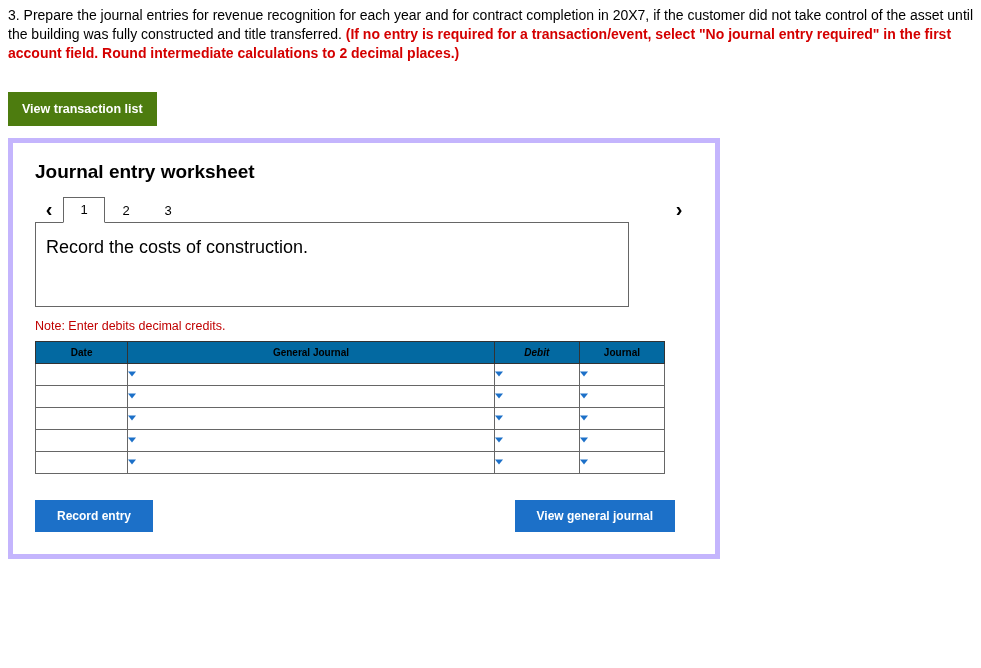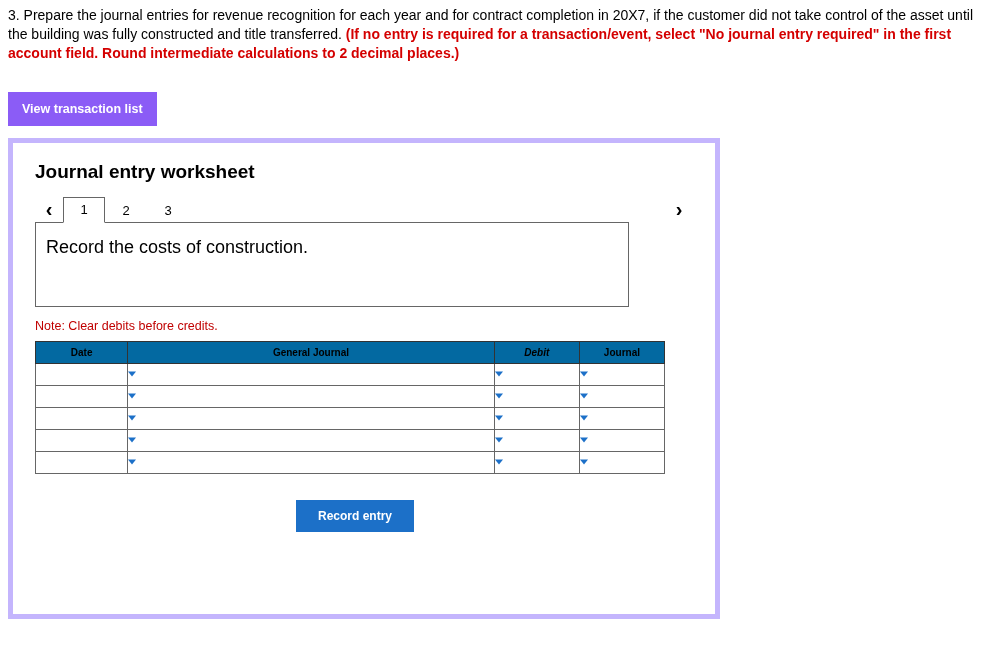--- a/index.html
+++ b/index.html
@@ -9,21 +9,21 @@
     font-family: Arial, Helvetica, sans-serif;
     font-size: 14px;
     color: #000;
     background: #fff;
     width: 981px;
   }
   .question { line-height: 1.35; margin-bottom: 29px; }
   .red-bold { color: #d40000; font-weight: bold; }
   .btn-blue {
     display: inline-block;
-    background: #8b5cf6;
+    background: #4d7c0f;
     color: #fff;
     font-weight: bold;
     font-size: 12.5px;
     padding: 10px 14px;
     border: none;
     cursor: pointer;
   }
   .worksheet-box {
     border: 5px solid #c4b5fd;
     width: 712px;
@@ -117,21 +117,20 @@
     border-left: 4px solid transparent;
     border-right: 4px solid transparent;
     border-top: 5px solid #1c70c8;
   }
   .btn-row {
     display: flex;
     gap: 60px;
     margin-top: 26px;
     align-items: center;
     width: 640px;
-    flex-direction: column;
   }
   .btn-row .spacer2 { flex: 1; }
   .btn-sm {
     background: #1c70c8;
     color: #fff;
     font-weight: bold;
     font-size: 12px;
     padding: 9px 22px;
     border: none;
     cursor: pointer;
@@ -157,21 +156,21 @@
     <div class="tab">2</div>
     <div class="tab">3</div>
     <div class="spacer"></div>
     <div class="chev">›</div>
   </div>
 
   <div class="instruction-panel">
     <span>Record the costs of construction.</span>
   </div>
 
-  <div class="note">Note: Clear debits before credits.</div>
+  <div class="note">Note: Enter debits decimal credits.</div>
 
   <table class="je-table">
     <thead>
       <tr>
         <th class="col-date">Date</th>
         <th class="col-gj">General Journal</th>
         <th class="col-debit">Debit</th>
         <th class="col-credit">Journal</th>
       </tr>
     </thead>
@@ -205,17 +204,18 @@
         <td class="dd-cell"></td>
         <td class="dd-cell"></td>
         <td class="dd-cell"></td>
       </tr>
     </tbody>
   </table>
 
   <div class="btn-row">
     <button class="btn-sm">Record entry</button>
     <div class="spacer2"></div>
+    <button class="btn-sm">View general journal</button>
   </div>
 </div>
 
 
 
 
 </body></html>

